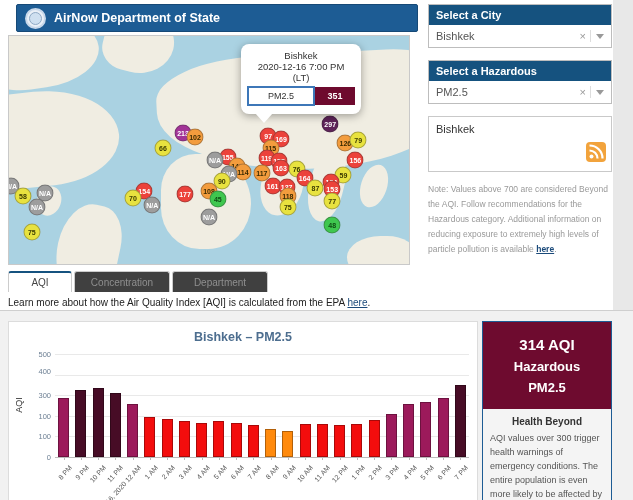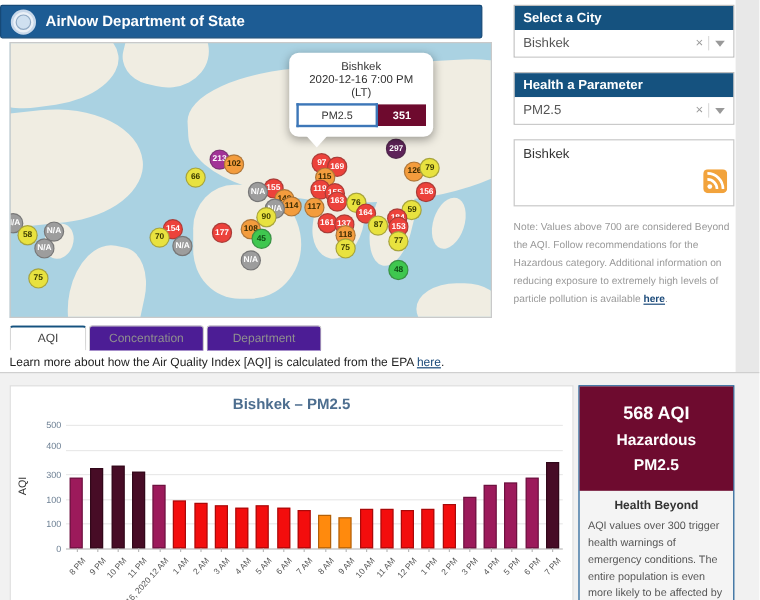--- a/index.html
+++ b/index.html
@@ -1,21 +1,21 @@
 <!DOCTYPE html>
 <html><head>
 <meta charset="utf-8">
 <style>
   * { margin:0; padding:0; box-sizing:border-box; }
   html,body { width:633px; height:500px; overflow:hidden; background:#fff;
               font-family:"Liberation Sans", sans-serif; }
   .page { position:relative; width:633px; height:500px; background:#fff; }
 
   
-  .app-header { position:absolute; left:0; top:4px; width:402px; height:28px;
+  .app-header { position:absolute; left:16px; top:4px; width:402px; height:28px;
     background:#1D5C94; border:1px solid #164977; border-radius:2px;
     display:flex; align-items:center; padding:0 8px; gap:8px; }
   .app-header .title { color:#fff; font-size:12.5px; font-weight:bold; }
   .seal { width:21px; height:21px; border-radius:50%; background:#EAF0F7;
     border:2px solid #C8D8EA; display:flex; align-items:center; justify-content:center; }
   .seal-inner { width:13px; height:13px; border-radius:50%; background:#CFE0F0;
     border:1px solid #8FA9C4; }
 
   
   .map { position:absolute; left:8px; top:35px; width:402px; height:230px;
@@ -63,21 +63,21 @@
     padding:6px 7px; margin-top:2px; }
   .feed-city { font-size:11px; color:#333; }
   .rss { position:absolute; right:5px; bottom:5px; cursor:pointer; }
   .note { margin-top:10px; font-size:8.5px; color:#999; line-height:1.75; }
   .note a { color:#1B4A7A; font-weight:bold; }
 
   
   .tabs { position:absolute; left:8px; top:271px; display:flex; gap:2px; }
   .tab { height:21px; display:flex; align-items:center; justify-content:center;
     font-size:10px; cursor:pointer; border:1px solid #CCC; border-bottom:none;
-    border-radius:3px 3px 0 0; background:#4c1d95; color:#8F8F8F; }
+    border-radius:3px 3px 0 0; background:#404040; color:#8F8F8F; }
   .tab.t0 { width:64px; } .tab.t1 { width:96px; } .tab.t2 { width:96px; }
   .tab.active { background:#fff; color:#444; border-top:2px solid #15527F; }
   .learn { position:absolute; left:8px; top:297px; font-size:10px; color:#222; }
   .learn a { color:#1B4A7A; }
 
   
   .bottom { position:absolute; left:0; top:310px; width:633px; height:190px;
     background:#F1F1F1; border-top:1px solid #CFCFCF; }
   .chart-card { position:absolute; left:8px; top:10px; width:470px; height:195px;
     background:#fff; border:1px solid #DCDCDC; }
@@ -202,21 +202,21 @@
     <div class="select-card">
       <div class="hd">Select a City</div>
       <div class="field">
         <span class="val">Bishkek</span>
         <span class="clear-x">×</span>
         <span class="caret"></span>
       </div>
     </div>
 
     <div class="select-card">
-      <div class="hd">Health a Parameter</div>
+      <div class="hd">Select a Hazardous</div>
       <div class="field">
         <span class="val">PM2.5</span>
         <span class="clear-x">×</span>
         <span class="caret"></span>
       </div>
     </div>
 
     <div class="feed-box">
       <div class="feed-city">Bishkek</div>
       <span class="rss">
@@ -324,21 +324,21 @@
         <div class="bar" style="left: 428.625px; top: 76.496px; width: 11px; height: 58.504px; background: rgb(156, 26, 91);"></div>
         <div class="xtick" style="left: 434.125px; top: 135px;"></div>
         <div class="xlab" style="left: 438.125px; top: 142px;">6 PM</div>
         <div class="bar" style="left: 445.875px; top: 62.694px; width: 11px; height: 72.306px; background: rgb(71, 12, 38);"></div>
         <div class="xtick" style="left: 451.375px; top: 135px;"></div>
         <div class="xlab" style="left: 455.375px; top: 142px;">7 PM</div>
       </div>
 
     <div class="cond">
       <div class="cond-aqi">
-        <div class="a1">568 AQI</div>
+        <div class="a1">314 AQI</div>
         <div class="a2">Hazardous</div>
         <div class="a3">PM2.5</div>
       </div>
       <div class="cond-health">
         <div class="health-title">Health Beyond</div>
         <div class="health-text">AQI values over 300 trigger health warnings of emergency conditions. The entire population is even more likely to be affected by serious health effects.</div>
       </div>
     </div>
   </div>
 </div>

